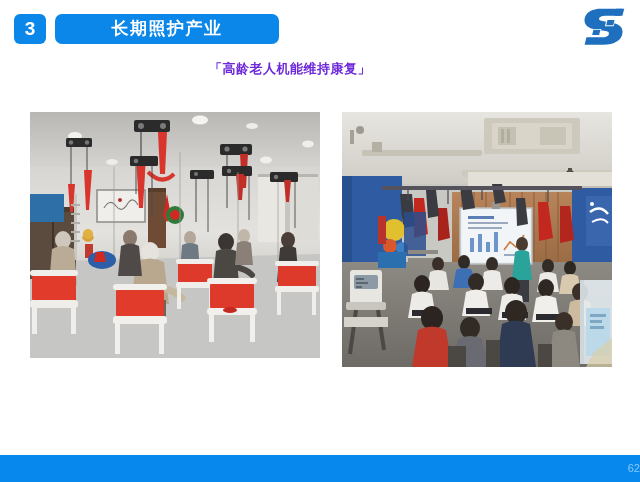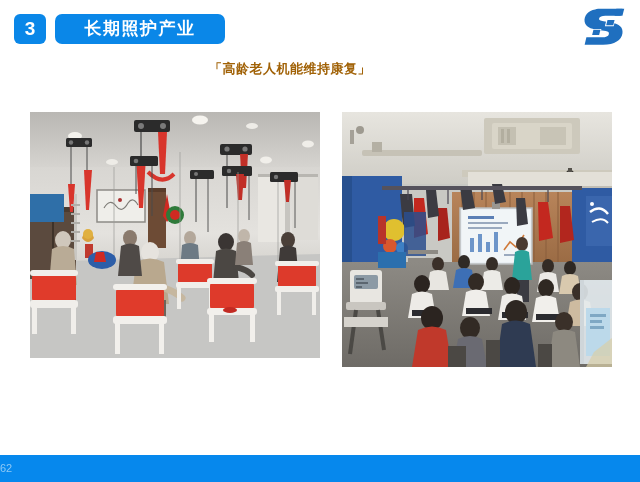--- a/index.html
+++ b/index.html
@@ -30,21 +30,21 @@
     color: #ffffff;
     font-size: 19px;
     font-weight: bold;
     line-height: 30px;
     text-align: center;
     letter-spacing: 0px;
   }
   .title-pill {
     position: absolute;
     left: 55px; top: 14px;
-    width: 170px; height: 30px;
+    width: 224px; height: 30px;
     background: #0a87e8;
     border-radius: 7px;
     color: #ffffff;
     font-size: 17px;
     font-weight: bold;
     line-height: 30px;
     text-align: center;
     letter-spacing: 1.5px;
   }
   .subtitle-blue {
@@ -59,21 +59,21 @@
     background-clip: text;
     -webkit-text-fill-color: transparent;
   }
   .caption-red {
     position: absolute;
     left: 0; top: 60px;
     width: 580px;
     text-align: center;
     font-size: 13px;
     font-weight: bold;
-    color: #a16207;
+    color: #6d28d9;
     letter-spacing: 0.5px;
   }
 
   
   .logo {
     position: absolute;
     right: 14px; top: 6px;
     width: 44px; height: 42px;
   }
 
@@ -92,21 +92,21 @@
     position: absolute;
     left: 0; bottom: 0;
     width: 640px; height: 27px;
     background: #0688ed;
   }
   .page-num {
     position: absolute;
     left: 0; top: 0;
     width: 640px;
     line-height: 27px;
-    text-align: left;
+    text-align: right;
     font-size: 11px;
     color: #8ec9f5;
   }
 </style>
 </head>
 <body>
 
 <div class="header">
 
   <div class="num-box">3</div>

